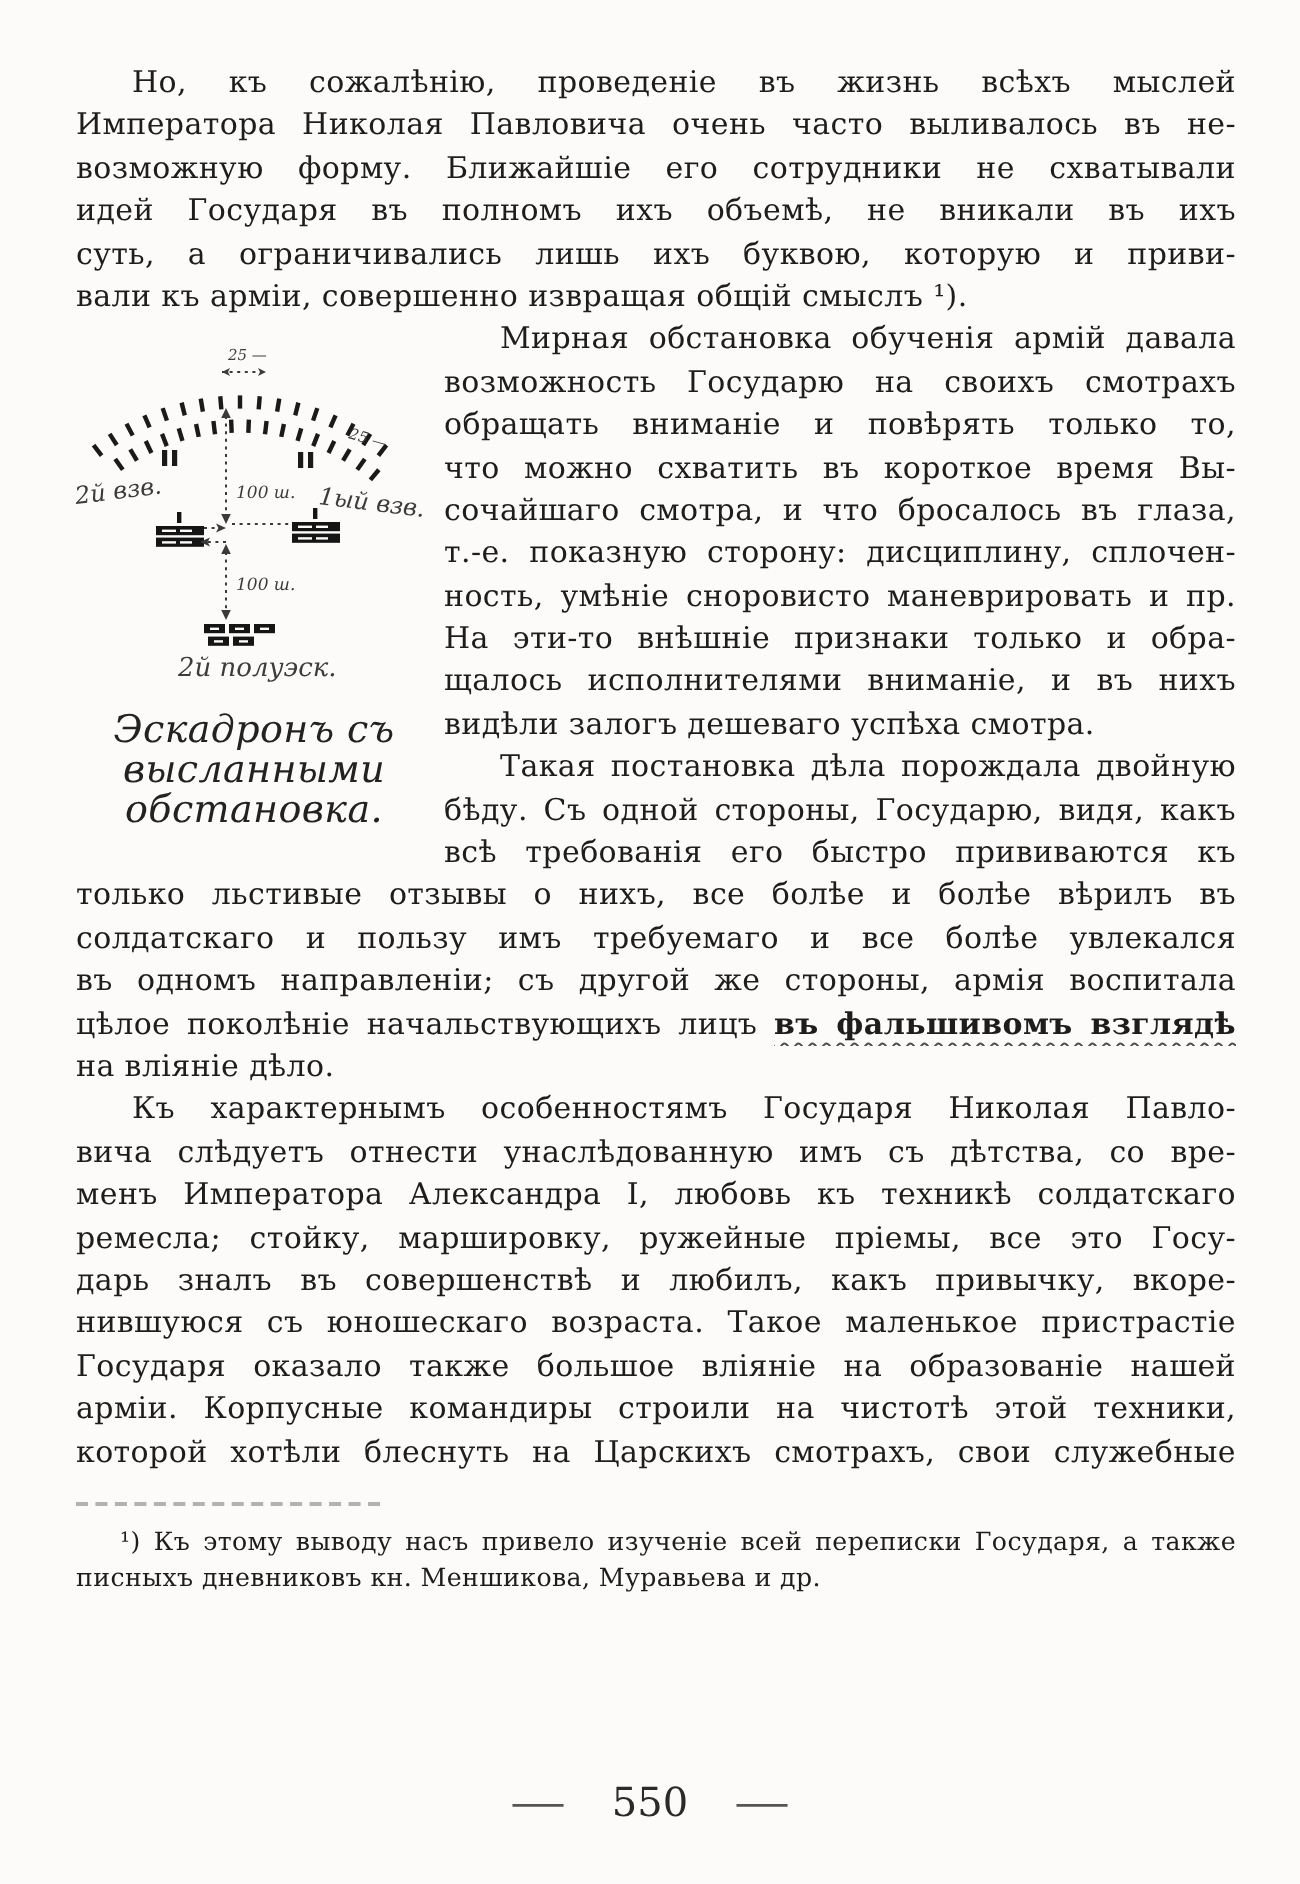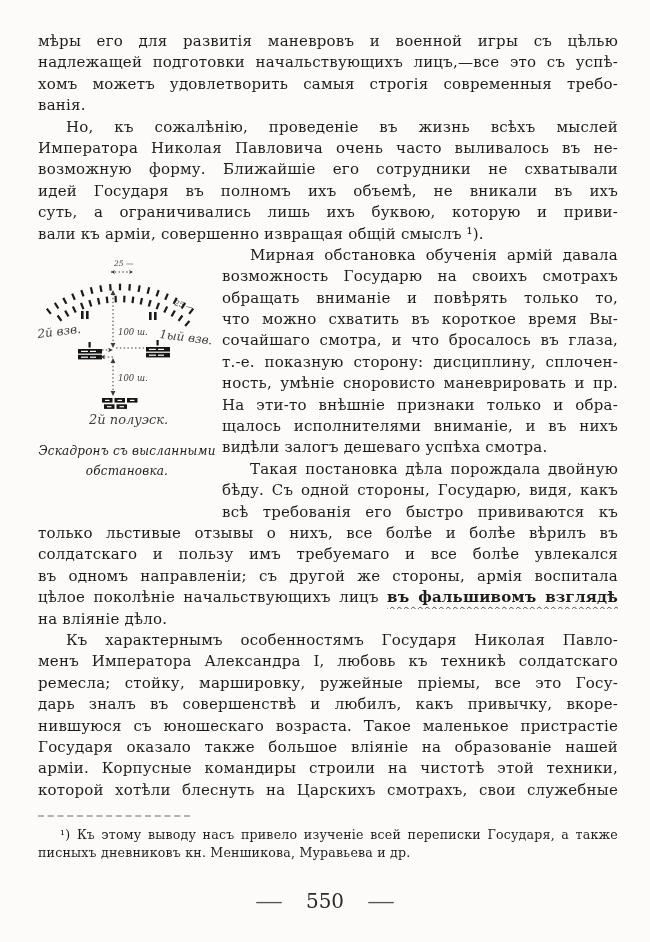--- a/index.html
+++ b/index.html
@@ -37,21 +37,21 @@
   .figure{
     float:left;
     width:190px;height:257px;
     margin:0 0 0 -6px;padding:0;
   }
   .figure svg{display:block;}
   .figcaption{
     margin-top:14px;
     text-align:center;
     font-style:italic;
-    font-size:12px;
+    font-size:19px;
     line-height:20px;
     color:#222;
     letter-spacing:.2px;
   }
   .hw{font-style:italic;fill:#3c3c3c;}
   .hw-md{font-size:12px;}
   .hw-sm{font-size:8.5px;}
   .hw-xs{font-size:7.5px;}
   .dot{stroke:#3a3a3a;stroke-width:1;stroke-dasharray:1.5 2.3;fill:none;}
   
@@ -72,26 +72,20 @@
   }
   .footer .dash{letter-spacing:0;transform:scaleX(1.4);display:inline-block;color:#555;}
 </style>
 </head>
 <body>
 
 <div class="page">
 
   <div class="content">
 
-    <div class="para">
-        <div class="line">мѣры его для развитія маневровъ и военной игры съ цѣлью</div>
-        <div class="line">надлежащей подготовки начальствующихъ лицъ,—все это съ успѣ-</div>
-        <div class="line">хомъ можетъ удовлетворить самыя строгія современныя требо-</div>
-        <div class="line para-last">ванія.</div>
-      </div>
     <div class="para">
         <div class="line first">Но, къ сожалѣнію, проведеніе въ жизнь всѣхъ мыслей</div>
         <div class="line">Императора Николая Павловича очень часто выливалось въ не-</div>
         <div class="line">возможную форму. Ближайшіе его сотрудники не схватывали</div>
         <div class="line">идей Государя въ полномъ ихъ объемѣ, не вникали въ ихъ</div>
         <div class="line">суть, а ограничивались лишь ихъ буквою, которую и приви-</div>
         <div class="line para-last">вали къ арміи, совершенно извращая общій смыслъ ¹).</div>
       </div>
 
     <figure class="figure">
@@ -231,20 +225,21 @@
         <div class="line">бѣду. Съ одной стороны, Государю, видя, какъ</div>
         <div class="line">всѣ требованія его быстро прививаются къ войскамъ, и слыша</div>
         <div class="line">только льстивые отзывы о нихъ, все болѣе и болѣе вѣрилъ въ</div>
         <div class="line">солдатскаго и пользу имъ требуемаго и все болѣе увлекался</div>
         <div class="line">въ одномъ направленіи; съ другой же стороны, армія воспитала</div>
         <div class="line"><span>цѣлое поколѣніе начальствующихъ лицъ </span><span class="pencil-underline">въ фальшивомъ взглядѣ</span></div>
         <div class="line para-last">на вліяніе дѣло.</div>
       </div>
     <div class="para">
         <div class="line first">Къ характернымъ особенностямъ Государя Николая Павло-</div>
+        <div class="line">вича слѣдуетъ отнести унаслѣдованную имъ съ дѣтства, со вре-</div>
         <div class="line">менъ Императора Александра I, любовь къ техникѣ солдатскаго</div>
         <div class="line">ремесла; стойку, маршировку, ружейные пріемы, все это Госу-</div>
         <div class="line">дарь зналъ въ совершенствѣ и любилъ, какъ привычку, вкоре-</div>
         <div class="line">нившуюся съ юношескаго возраста. Такое маленькое пристрастіе</div>
         <div class="line">Государя оказало также большое вліяніе на образованіе нашей</div>
         <div class="line">арміи. Корпусные командиры строили на чистотѣ этой техники,</div>
         <div class="line">которой хотѣли блеснуть на Царскихъ смотрахъ, свои служебные</div>
       </div>
 
     <div class="footnote-sep"></div>

